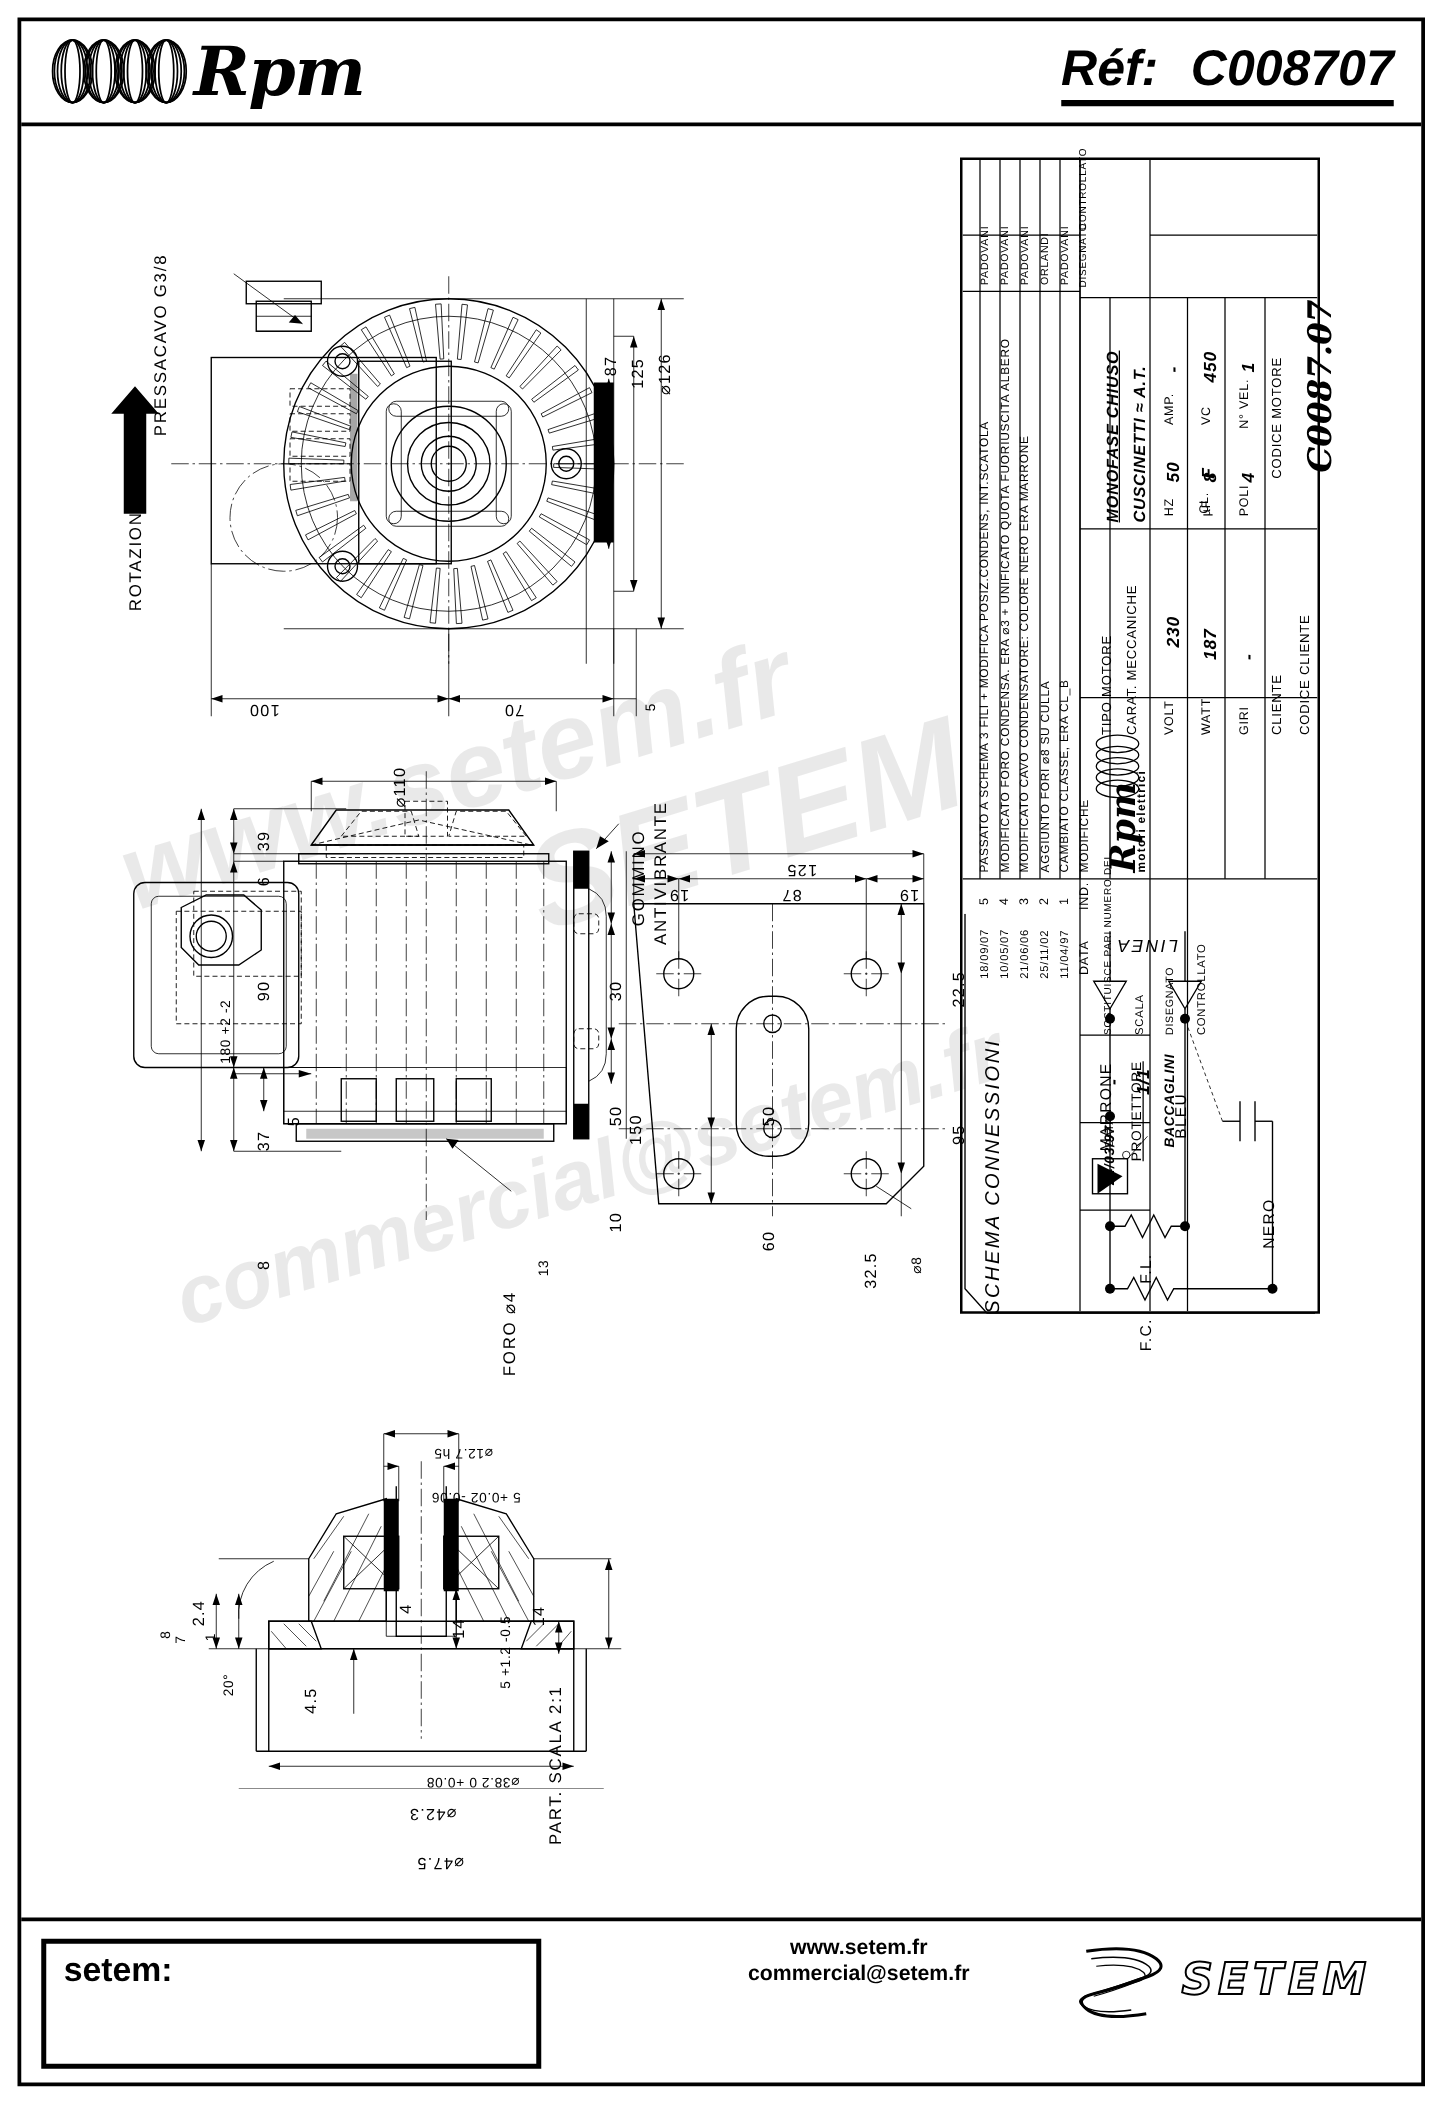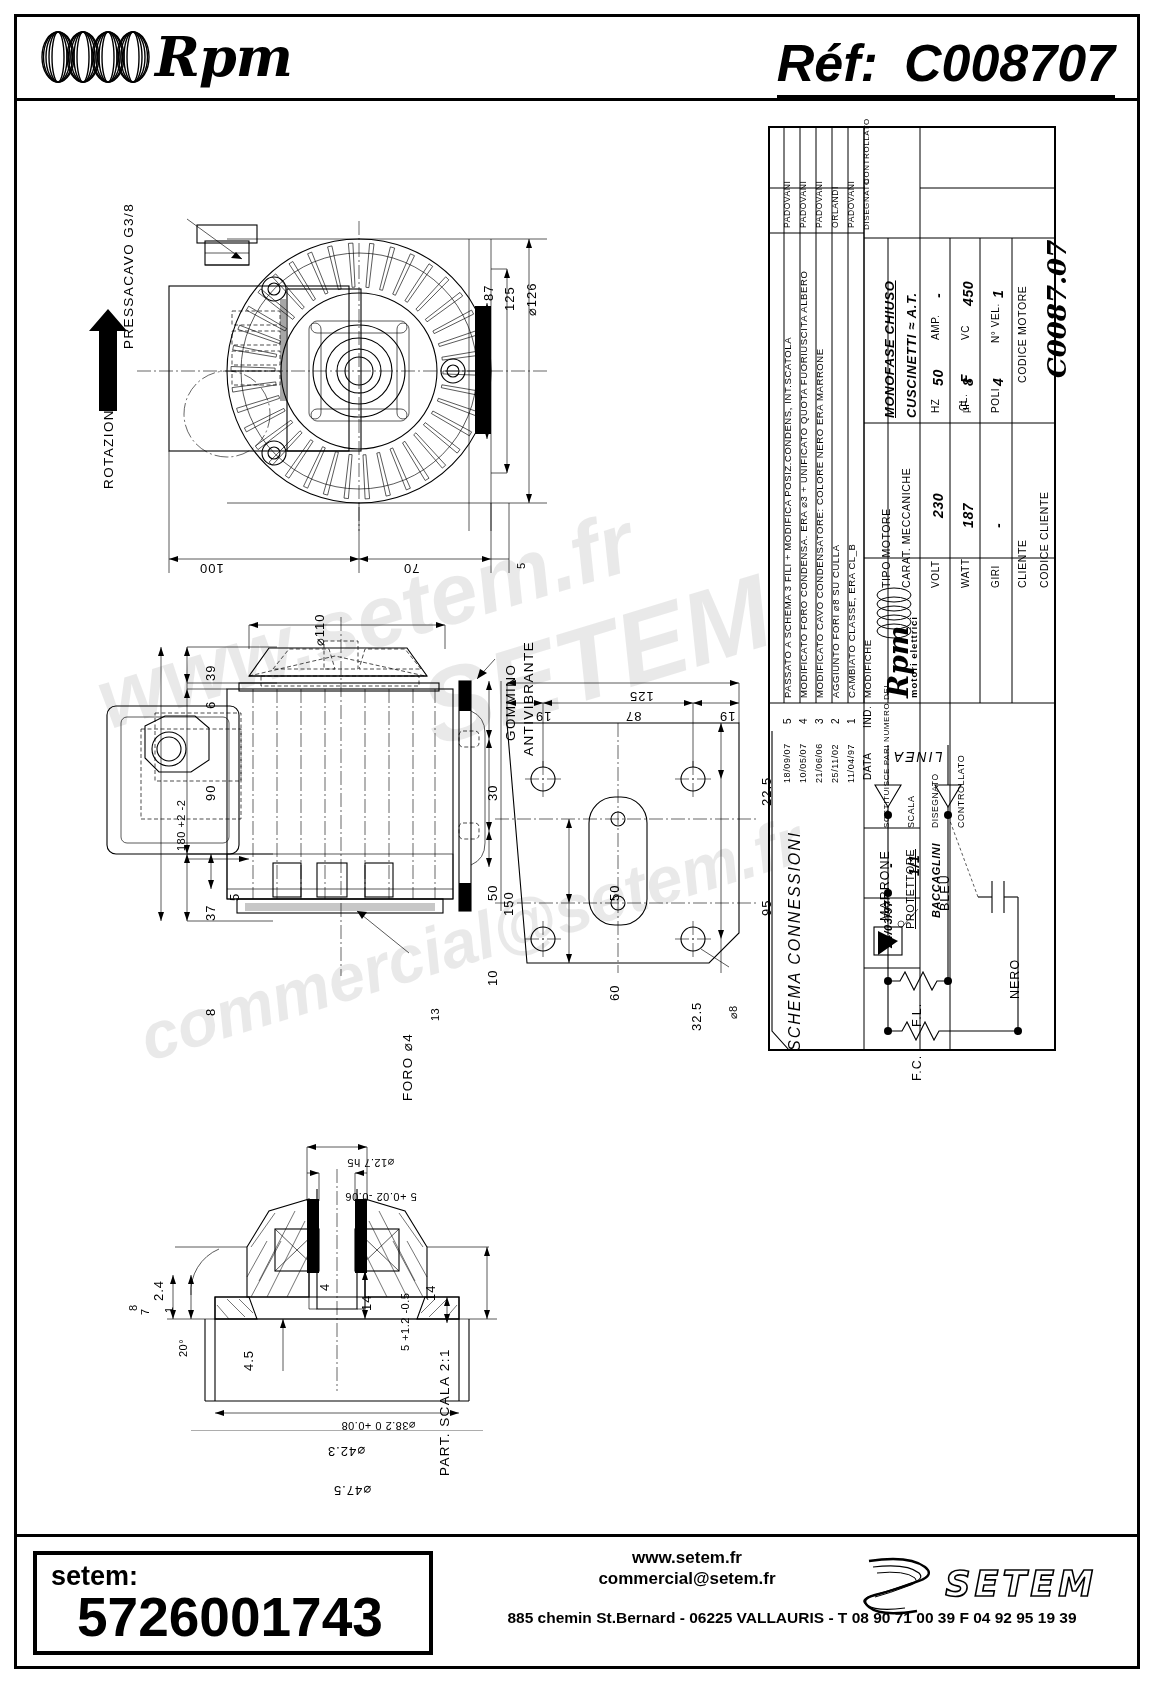--- a/index.html
+++ b/index.html
@@ -20,21 +20,21 @@
   .hdr { position:absolute; left:0; top:0; width:100%; height:84px; border-bottom:3px solid #000; }
   .logo-wrap { position:absolute; left:24px; top:12px; display:flex; align-items:center; }
   .coils { display:flex; align-items:center; height:56px; }
   .coil { width:34px; height:54px; margin-right:-9px; }
   .brand {
     font-family:"DejaVu Serif", serif; font-style:italic; font-weight:bold;
     font-size:54px; letter-spacing:-1px; margin-left:14px; line-height:54px;
   }
   .refbox { position:absolute; right:22px; top:16px; text-align:right; }
   .refbox .rline {
-    font-style:italic; font-weight:bold; font-size:52px;
+    font-style:italic; font-weight:bold; font-size:40px;
     border-bottom:5px solid #000; padding-bottom:2px; white-space:nowrap;
   }
   .refbox .rlabel { margin-right:26px; }
 
   
   .ftr { position:absolute; left:0; bottom:0; width:100%; height:132px; border-top:3px solid #000; }
   .codebox {
     position:absolute; left:16px; top:14px; width:400px; height:104px;
     border:4px solid #000; background:#fff;
   }
@@ -730,28 +730,26 @@
       <div class="rot" style="left:136px; top:198px; font-size:11px; letter-spacing:.5px; text-decoration:underline;">PROTETTORE</div>
       <div class="rot" style="left:142px; top:296px; font-size:12.5px; letter-spacing:1px;">F.L.</div>
       <div class="rot" style="left:142px; top:350px; font-size:12.5px; letter-spacing:1px;">F.C.</div>
     </div>
 
   </div>
 
   <div class="ftr">
     <div class="codebox">
       <div class="clab">setem:</div>
-      <div class="cnum">5726001743</div>
     </div>
     <div class="setemblk">
       <div class="web">
         <div>www.setem.fr</div>
         <div>commercial@setem.fr</div>
       </div>
-      <div class="addr">885 chemin St.Bernard  -  06225 VALLAURIS  -  T 08 90 71 00 39   F 04 92 95 19 39</div>
       <div class="setem-logo">
         <svg width="84" height="62" viewBox="0 0 84 62">
           <path d="M14 8 q40 -6 56 6 q10 8 -6 14 q-24 9 -44 14 q-16 4 -6 12 q12 10 48 4" fill="none" stroke="#000" stroke-width="2.4"></path>
           <path d="M18 14 q34 -4 46 6 q6 6 -8 10 q-22 8 -40 13 q-12 4 -4 9 q10 7 38 3" fill="none" stroke="#000" stroke-width="1.2"></path>
           <path d="M22 20 q28 -3 38 5 q4 5 -7 8 q-18 7 -33 11" fill="none" stroke="#000" stroke-width="1"></path>
         </svg>
         <div class="setem-word">SETEM</div>
       </div>
     </div>
   </div>

